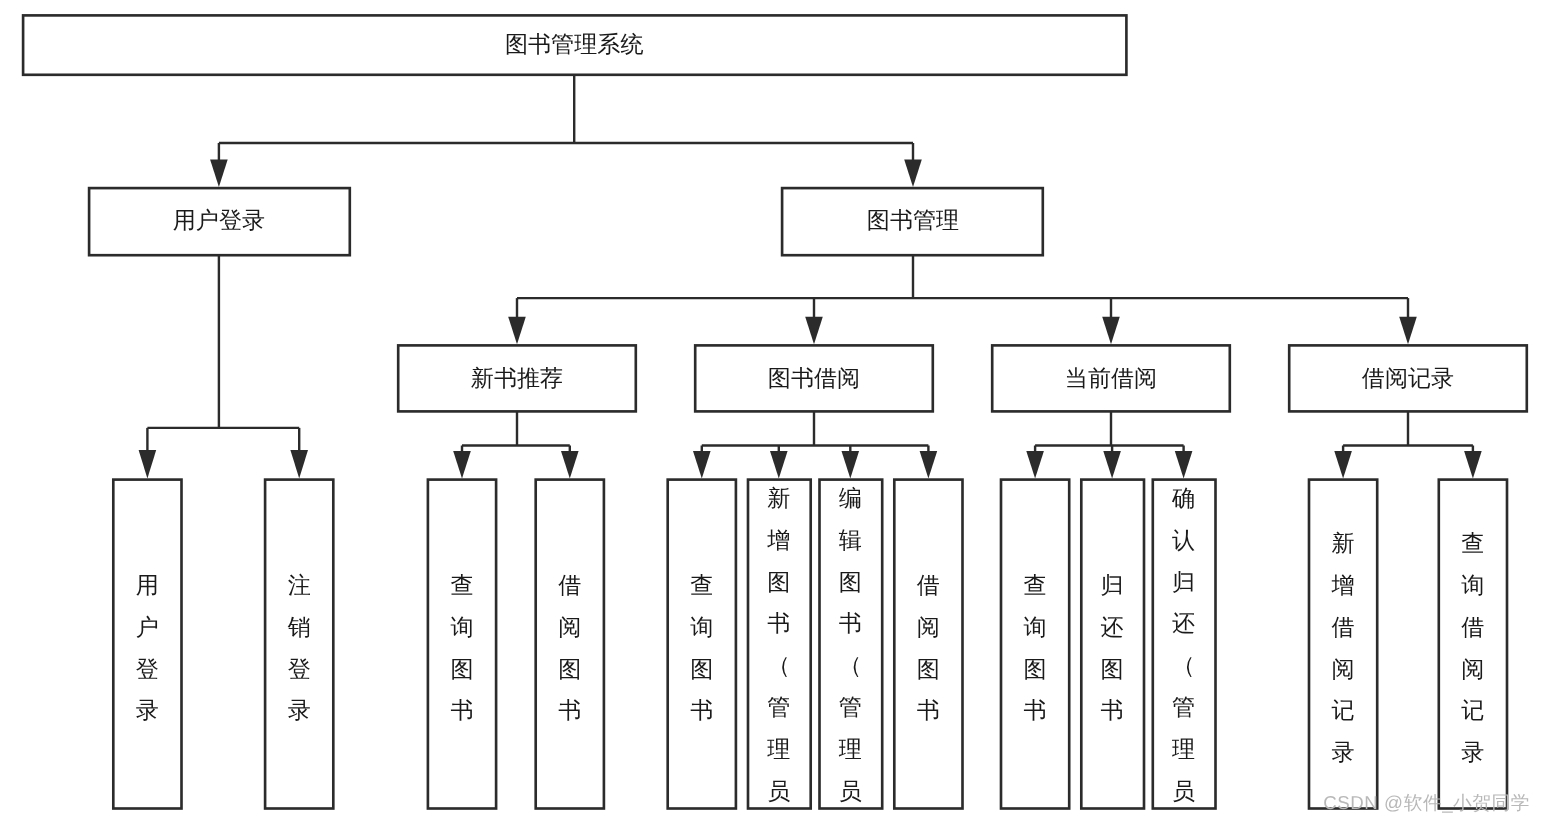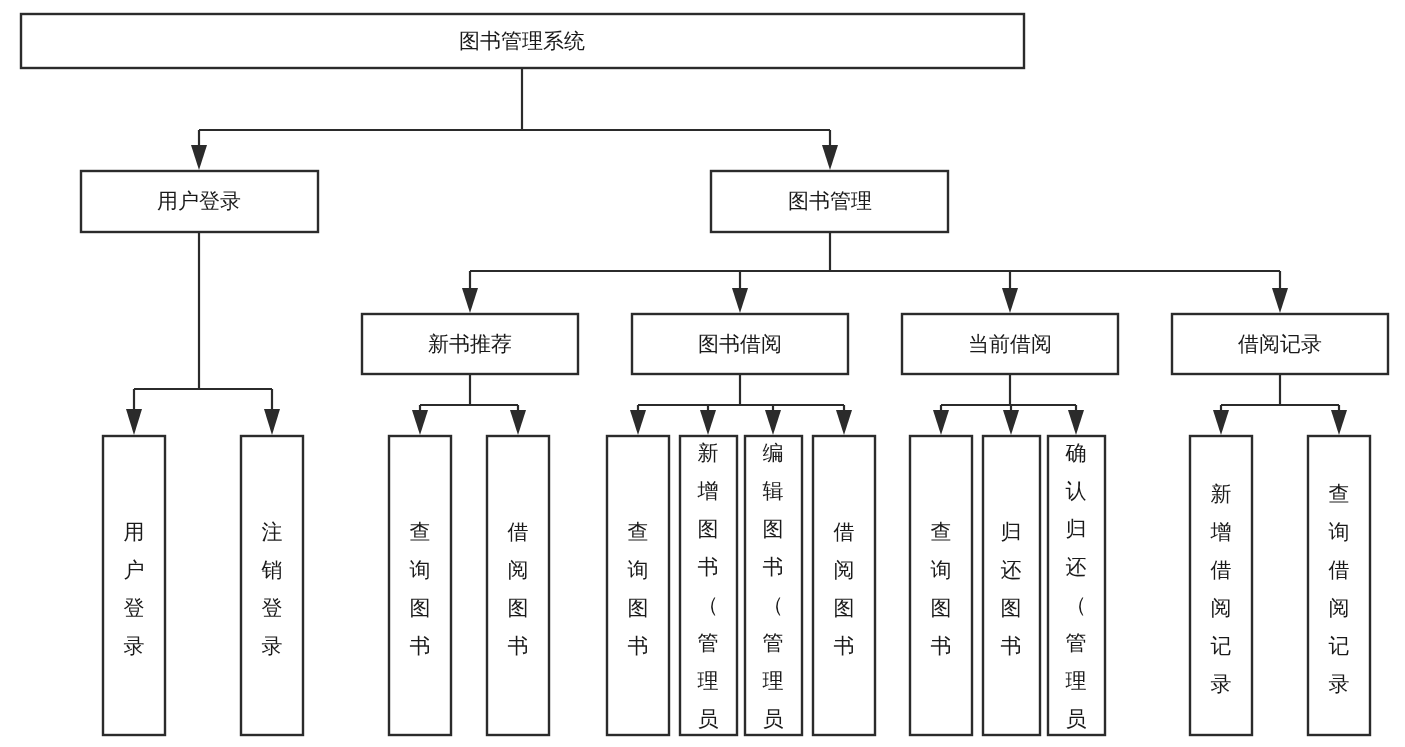--- a/index.html
+++ b/index.html
@@ -229,13 +229,14 @@
       <rect class="node-box" x="1190" y="436" width="62" height="299"></rect>
       <text class="node-label-v" x="1221" y="0"><tspan x="1221" y="501.14">新</tspan><tspan x="1221" y="539.14">增</tspan><tspan x="1221" y="577.14">借</tspan><tspan x="1221" y="615.14">阅</tspan><tspan x="1221" y="653.14">记</tspan><tspan x="1221" y="691.14">录</tspan></text>
     </g>
     <g>
       <rect class="node-box" x="1308" y="436" width="62" height="299"></rect>
       <text class="node-label-v" x="1339" y="0"><tspan x="1339" y="501.14">查</tspan><tspan x="1339" y="539.14">询</tspan><tspan x="1339" y="577.14">借</tspan><tspan x="1339" y="615.14">阅</tspan><tspan x="1339" y="653.14">记</tspan><tspan x="1339" y="691.14">录</tspan></text>
     </g>
 
   </svg>
 
+  <div class="watermark">CSDN @软件_小贺同学</div>
 </div>
 
 </body></html>

